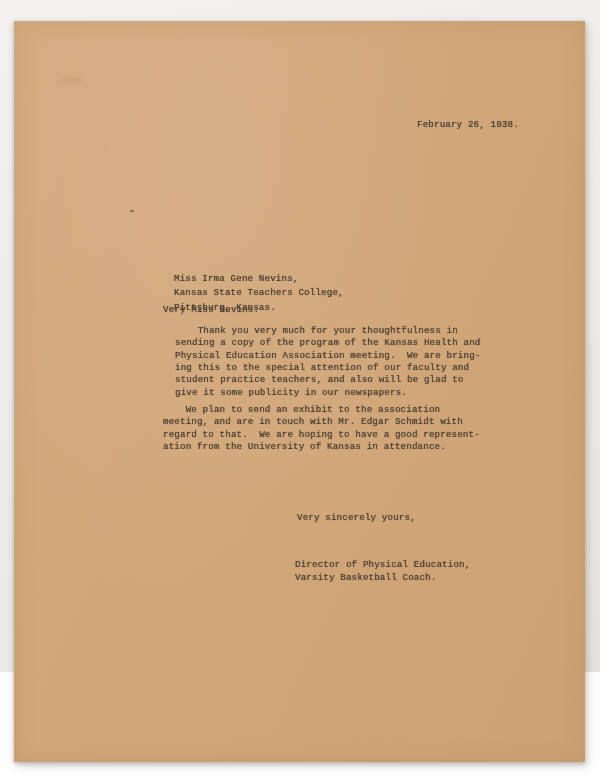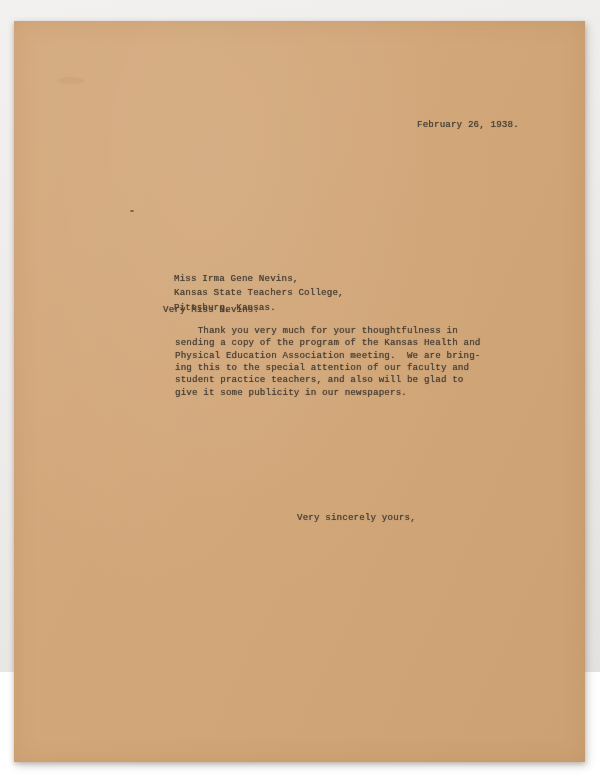--- a/index.html
+++ b/index.html
@@ -82,18 +82,24 @@
 
     <div class="type salutation">Very Miss Nevins:</div>
 
     <div class="type para1">    Thank you very much for your thoughtfulness in
 sending a copy of the program of the Kansas Health and
 Physical Education Association meeting.  We are bring-
 ing this to the special attention of our faculty and
 student practice teachers, and also will be glad to
 give it some publicity in our newspapers.</div>
 
+    <div class="type para2">    We plan to send an exhibit to the association
+meeting, and are in touch with Mr. Edgar Schmidt with
+regard to that.  We are hoping to have a good represent-
+ation from the University of Kansas in attendance.</div>
 
     <div class="type closing">Very sincerely yours,</div>
 
+    <div class="type signature">Director of Physical Education,
+Varsity Basketball Coach.</div>
 
   </div>
 </div>
 
 </body></html>

